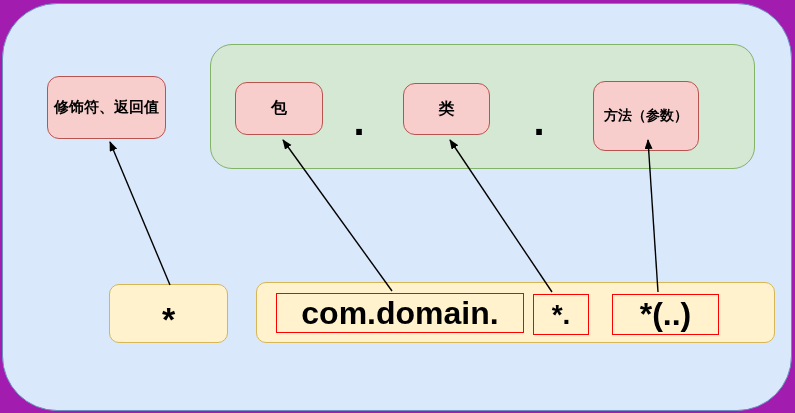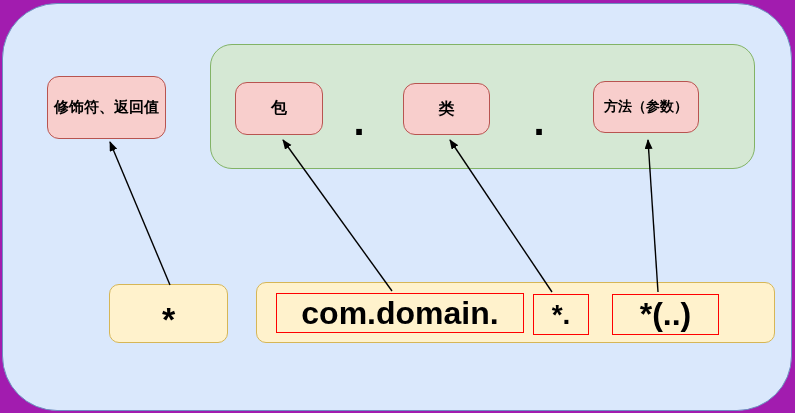--- a/index.html
+++ b/index.html
@@ -28,21 +28,21 @@
   .pink-box {
     background: #f8cecc;
     border: 1px solid #b85450;
     border-radius: 12px;
     display: flex; align-items: center; justify-content: center;
     color: #000; font-weight: bold; text-align: center;
   }
   .box-modifier { left: 47px;  top: 76px; width: 119px; height: 63px; font-size: 15px; }
   .box-package  { left: 235px; top: 82px; width: 88px;  height: 53px; font-size: 16px; }
   .box-class    { left: 403px; top: 83px; width: 87px;  height: 52px; font-size: 16px; }
-  .box-method   { left: 593px; top: 81px; width: 106px; height: 52px; font-size: 14px; }
+  .box-method   { left: 593px; top: 81px; width: 106px; height: 70px; font-size: 14px; }
   .sep-dot {
     width: 20px; height: 42px;
     display: flex; align-items: flex-end; justify-content: center;
     color: #000; font-weight: bold; font-size: 40px; line-height: 0.55;
   }
   .sep-1 { left: 349px; top: 90px; }
   .sep-2 { left: 529px; top: 90px; }
   .yellow-box {
     background: #fff2cc;
     border: 1px solid #d6b656;

